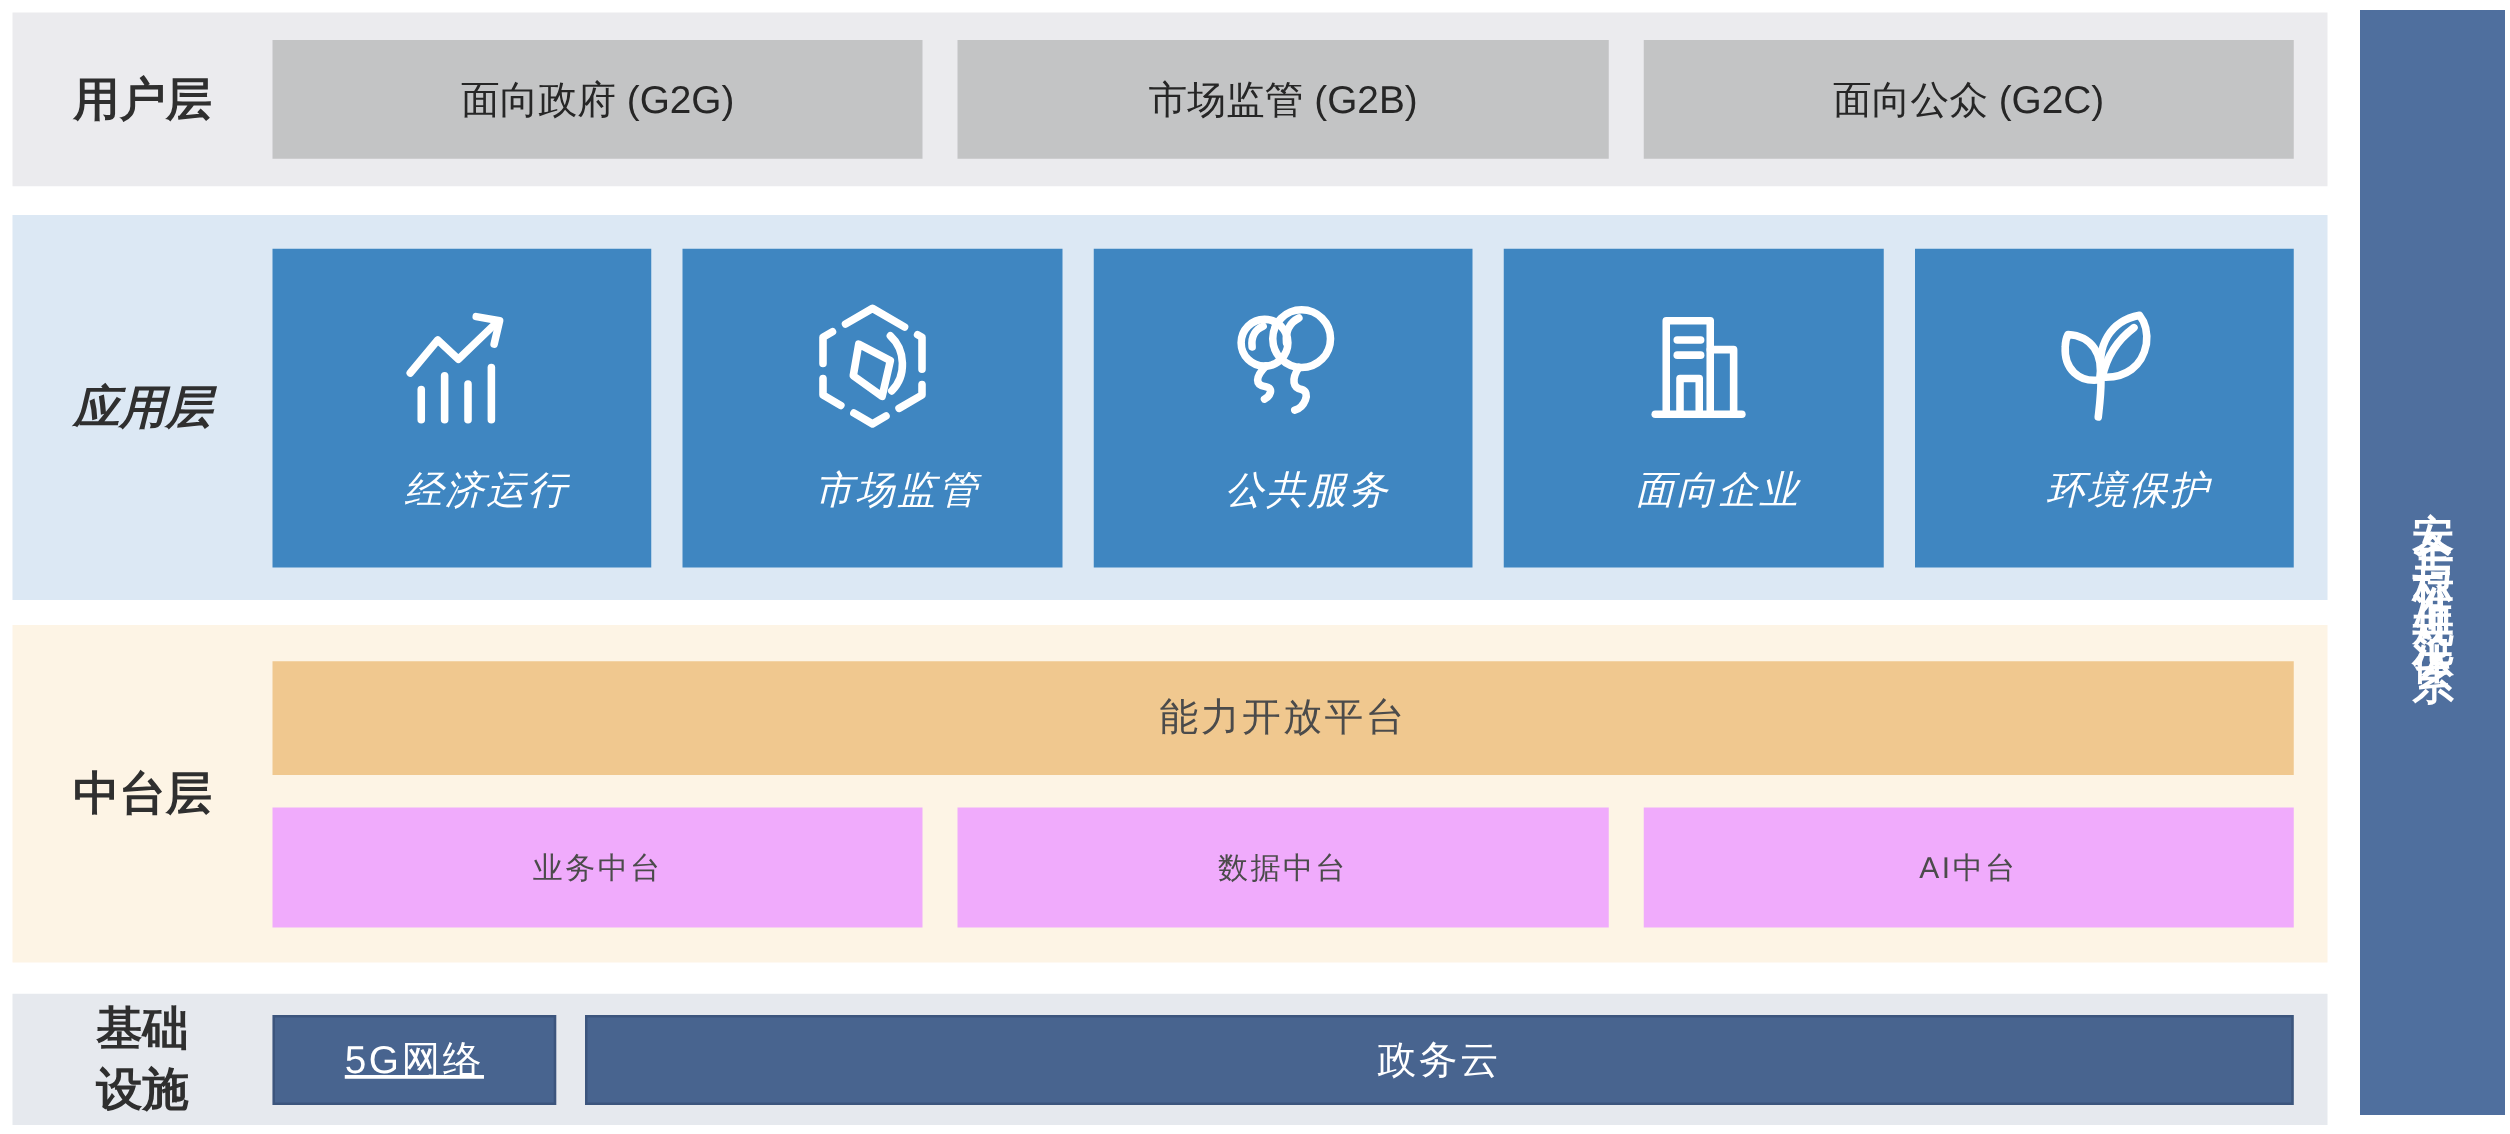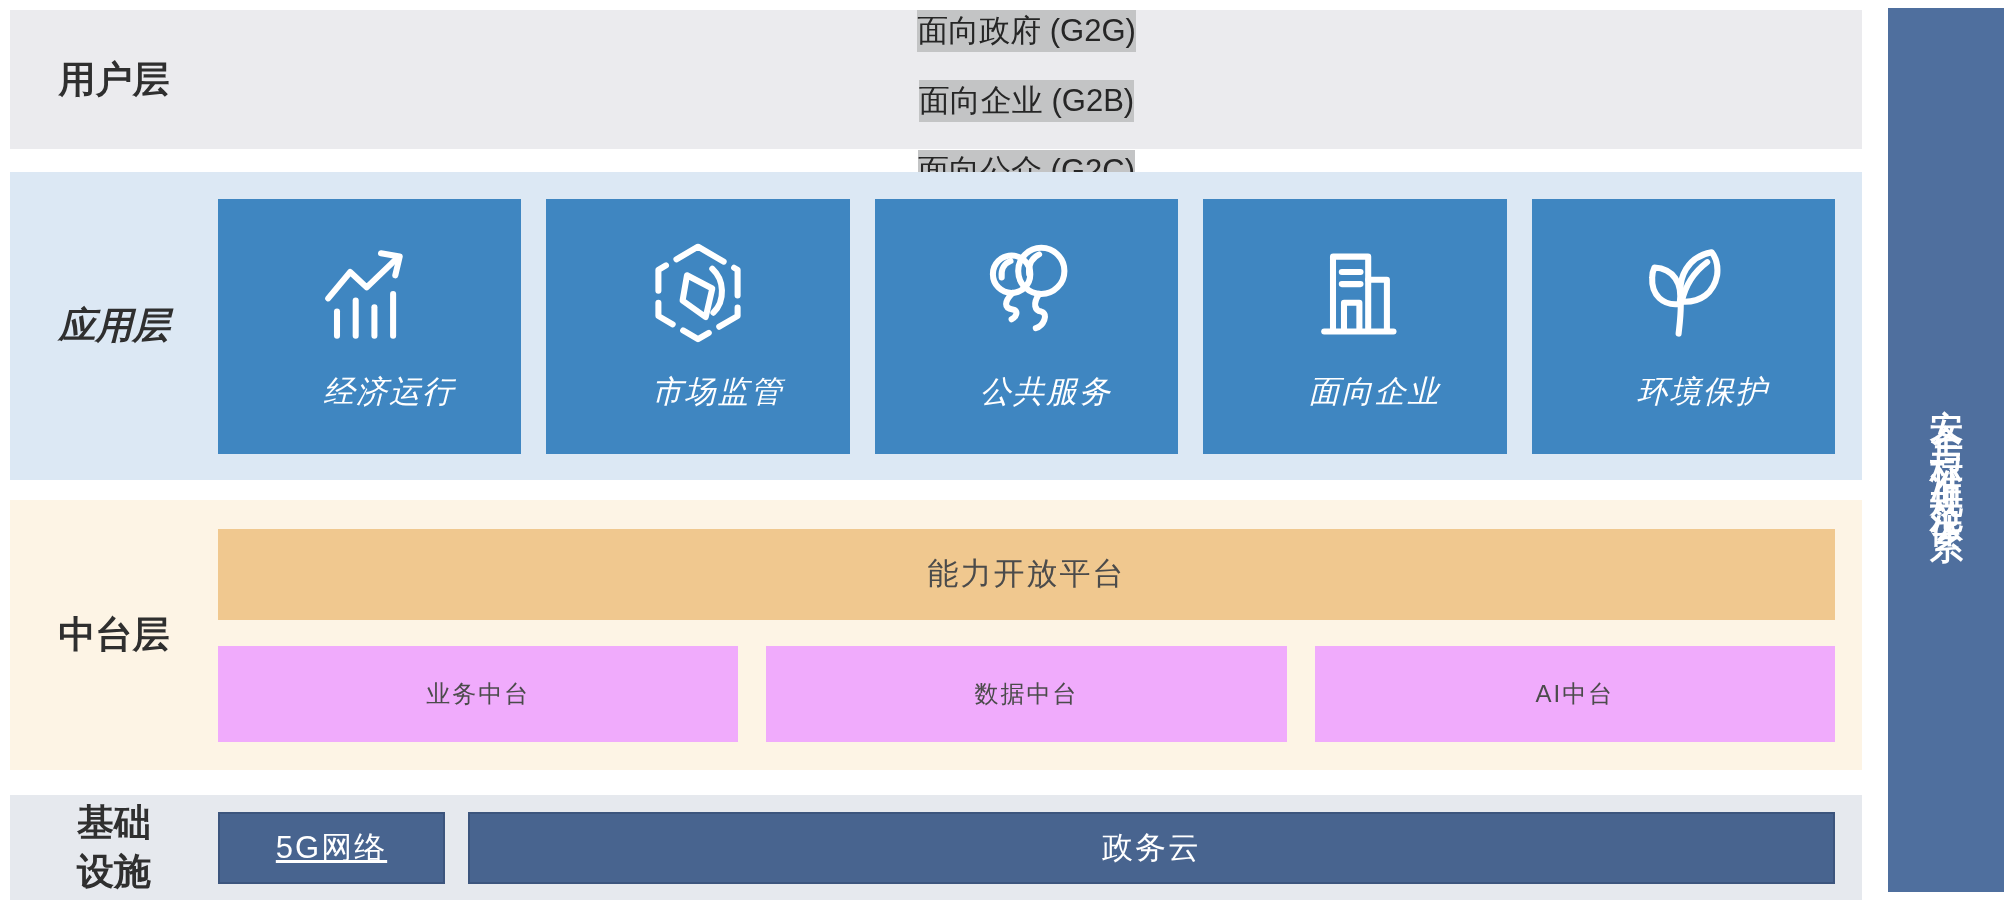--- a/index.html
+++ b/index.html
@@ -42,21 +42,21 @@
   }
 
   .band-content {
     flex: 1;
     margin-right: 27px;
     display: flex;
     align-items: center;
   }
 
   
-  .band-user .band-content { gap: 28px; flex-direction: column; }
+  .band-user .band-content { gap: 28px; }
   .user-box {
     flex: 1;
     height: 95px;
     background: #c3c4c5;
     display: flex;
     align-items: center;
     justify-content: center;
     font-size: 31px;
     color: #262626;
   }
@@ -162,21 +162,21 @@
 </style>
 </head>
 <body>
 
 <div id="canvas">
 
   <div class="band band-user">
     <div class="layer-label">用户层</div>
     <div class="band-content">
       <div class="user-box">面向政府 (G2G)</div>
-      <div class="user-box">面向企业 (G2B)</div>
+      <div class="user-box">市场监管 (G2B)</div>
       <div class="user-box">面向公众 (G2C)</div>
     </div>
   </div>
 
   <div class="band band-app">
     <div class="layer-label">应用层</div>
     <div class="band-content">
 
       <div class="app-tile">
         <span>

